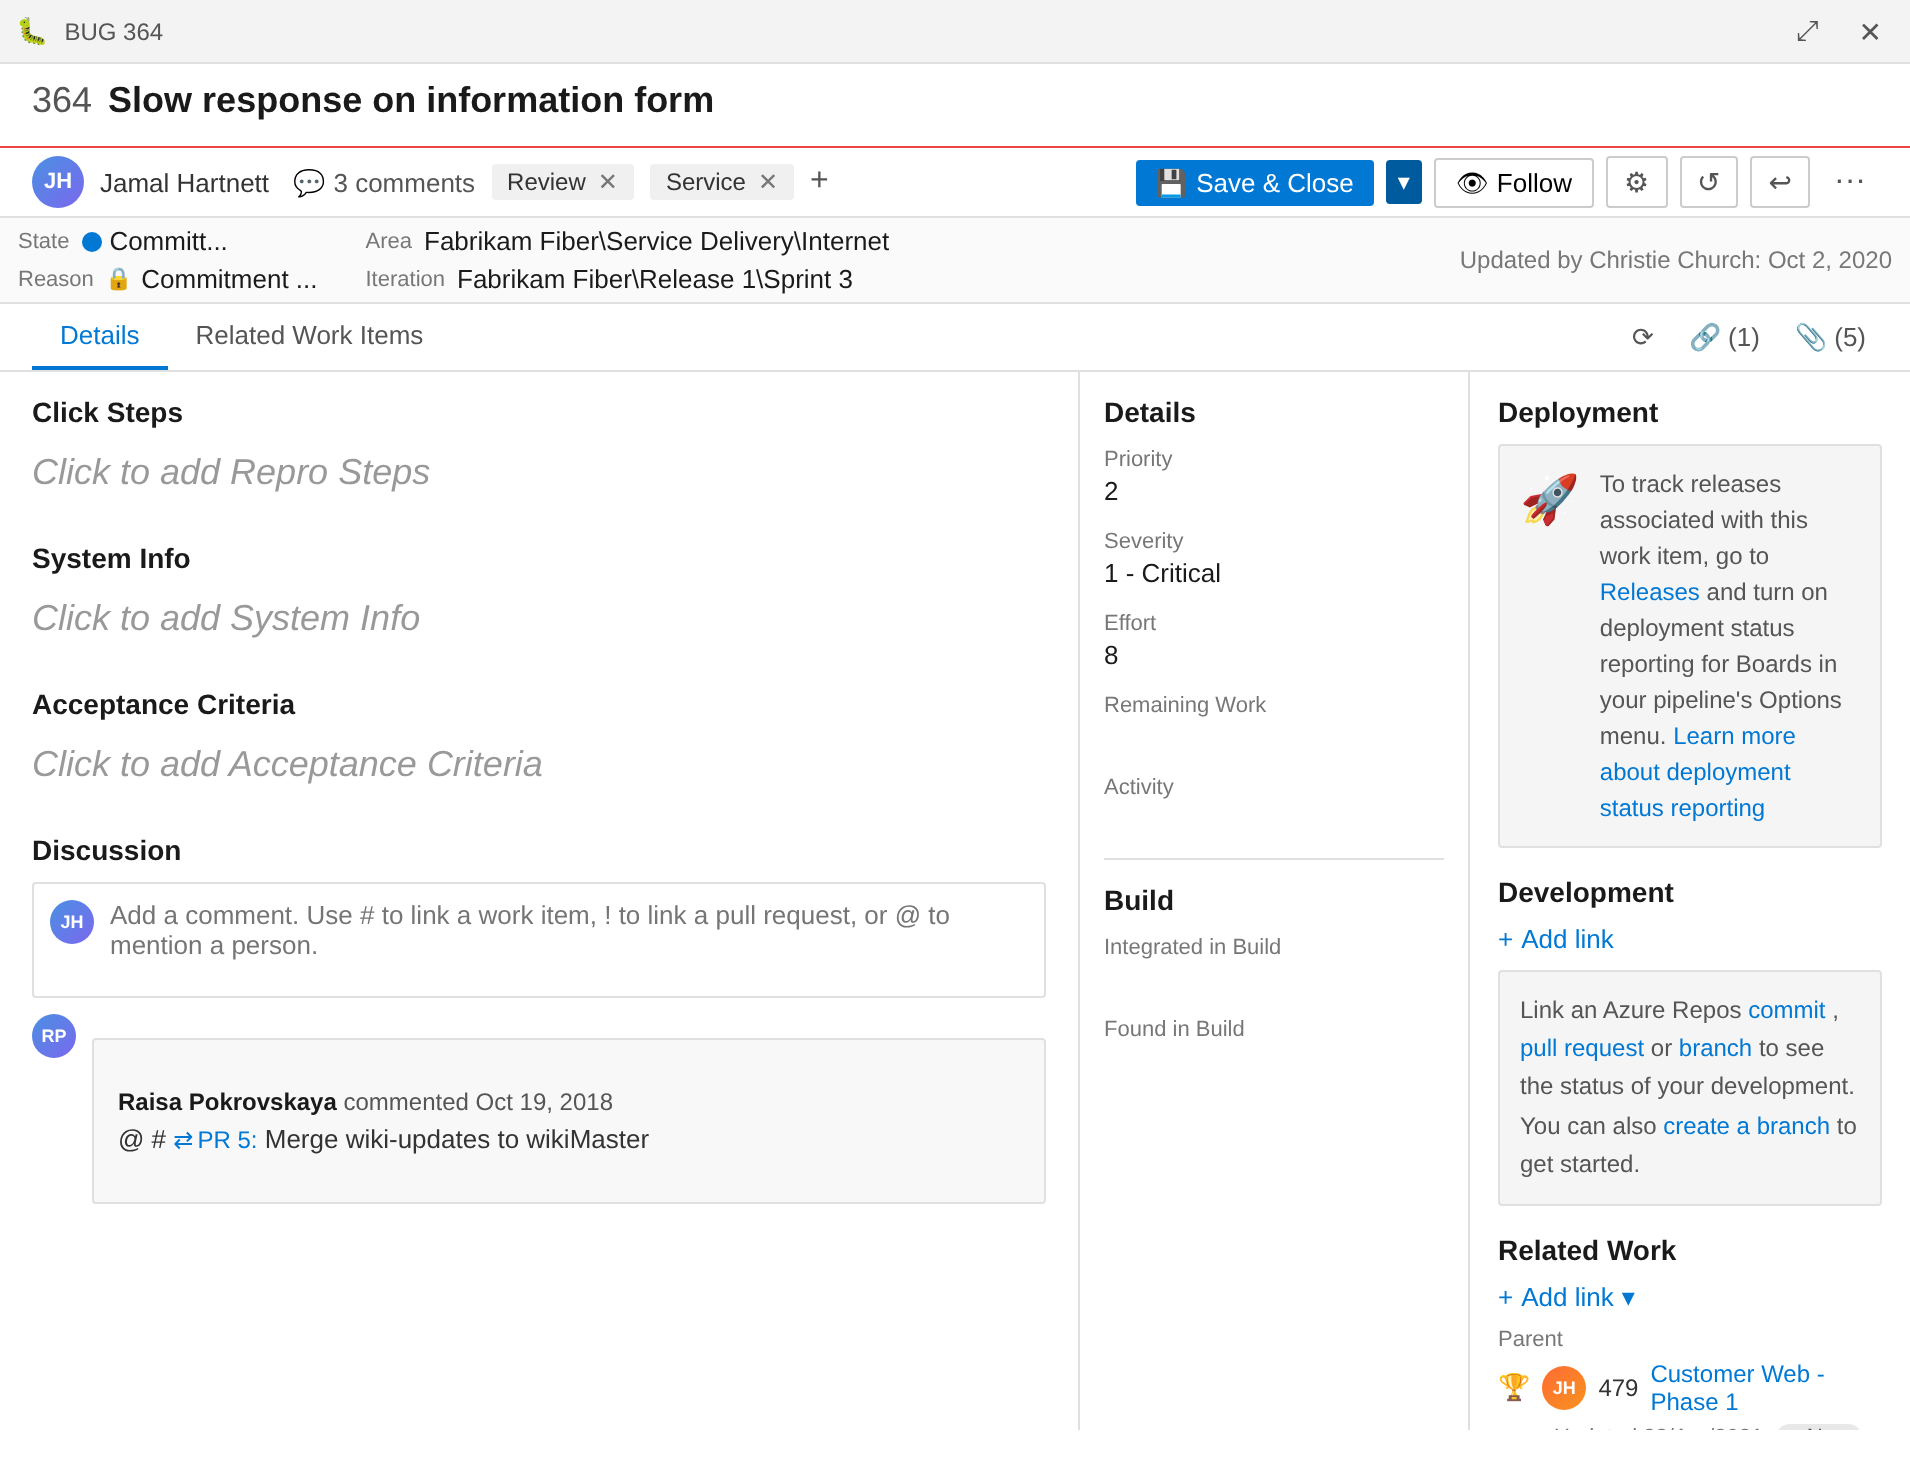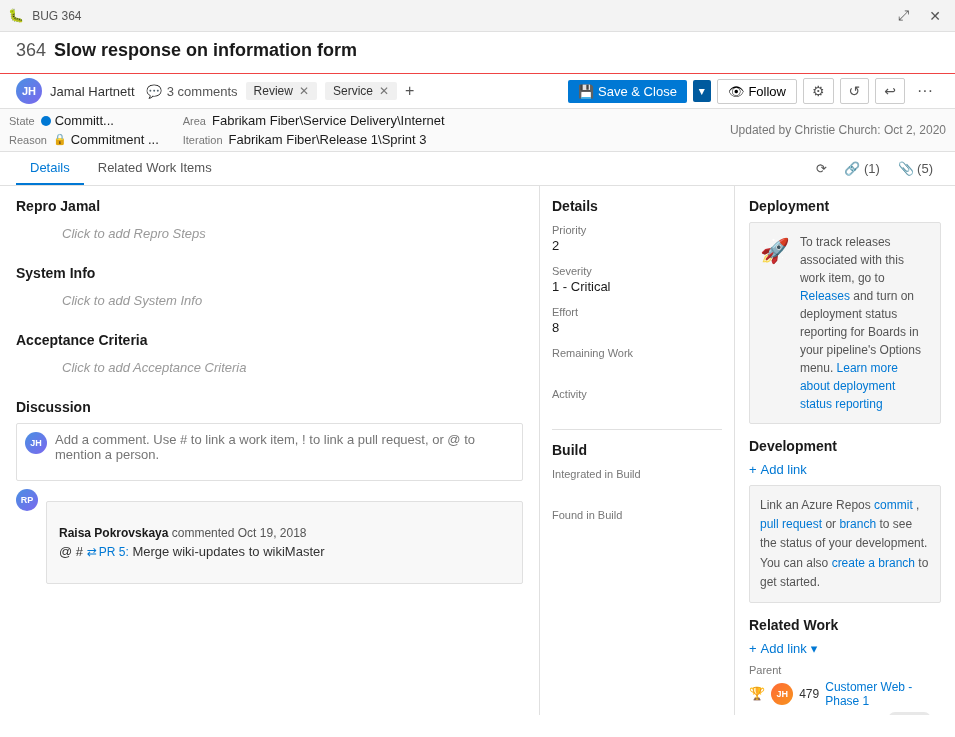--- a/index.html
+++ b/index.html
@@ -53,21 +53,21 @@
     .tab.active { color: #0078d4; border-bottom-color: #0078d4; font-weight: 500; }
     .tab-icons { display: flex; align-items: center; gap: 6px; margin-left: auto; padding: 4px 0; }
     .tab-icon-btn { background: none; border: none; cursor: pointer; color: #555; font-size: 13px; padding: 4px 6px; display: flex; align-items: center; gap: 3px; }
 
     
     .main-content { display: flex; height: calc(737px - 32px - 56px - 42px - 42px - 36px); overflow: hidden; }
     
     
     .left-panel { flex: 0 0 540px; padding: 12px 16px; overflow-y: auto; border-right: 1px solid #e0e0e0; }
     .section-title { font-size: 14px; font-weight: 600; margin-bottom: 8px; color: #1a1a1a; }
-    .click-to-add { color: #999; font-size: 13px; font-style: italic; cursor: pointer; padding: 4px 0; margin-left: 46px; }
+    .click-to-add { color: #999; font-size: 18px; font-style: italic; cursor: pointer; padding: 4px 0; }
     .section { margin-bottom: 20px; }
     .discussion-section { margin-bottom: 12px; }
     .comment-box { border: 1px solid #e0e0e0; border-radius: 2px; padding: 8px; display: flex; gap: 8px; margin-bottom: 8px; }
     .comment-textarea { border: none; outline: none; width: 100%; font-size: 13px; color: #999; font-family: inherit; resize: none; min-height: 40px; }
     .comment-entry { display: flex; gap: 8px; align-items: flex-start; margin-top: 4px; }
     .comment-content { background: #f8f8f8; border: 1px solid #e0e0e0; border-radius: 2px; padding: 24px 12px; flex: 1; margin-top: 12px; }
     .comment-header { font-size: 12px; color: #555; margin-bottom: 4px; }
     .comment-header strong { color: #1a1a1a; }
     .comment-body { font-size: 13px; color: #333; }
     .comment-link { color: #0078d4; text-decoration: none; cursor: pointer; }
@@ -194,21 +194,21 @@
     <button class="tab-icon-btn">⟳</button>
     <button class="tab-icon-btn">🔗 <span>(1)</span></button>
     <button class="tab-icon-btn">📎 <span>(5)</span></button>
   </div>
 </div>
 
 <div class="main-content">
 
   <div class="left-panel">
     <div class="section">
-      <div class="section-title">Repro Jamal</div>
+      <div class="section-title">Click Steps</div>
       <div class="click-to-add">Click to add Repro Steps</div>
     </div>
     <div class="section">
       <div class="section-title">System Info</div>
       <div class="click-to-add">Click to add System Info</div>
     </div>
     <div class="section">
       <div class="section-title">Acceptance Criteria</div>
       <div class="click-to-add">Click to add Acceptance Criteria</div>
     </div>

